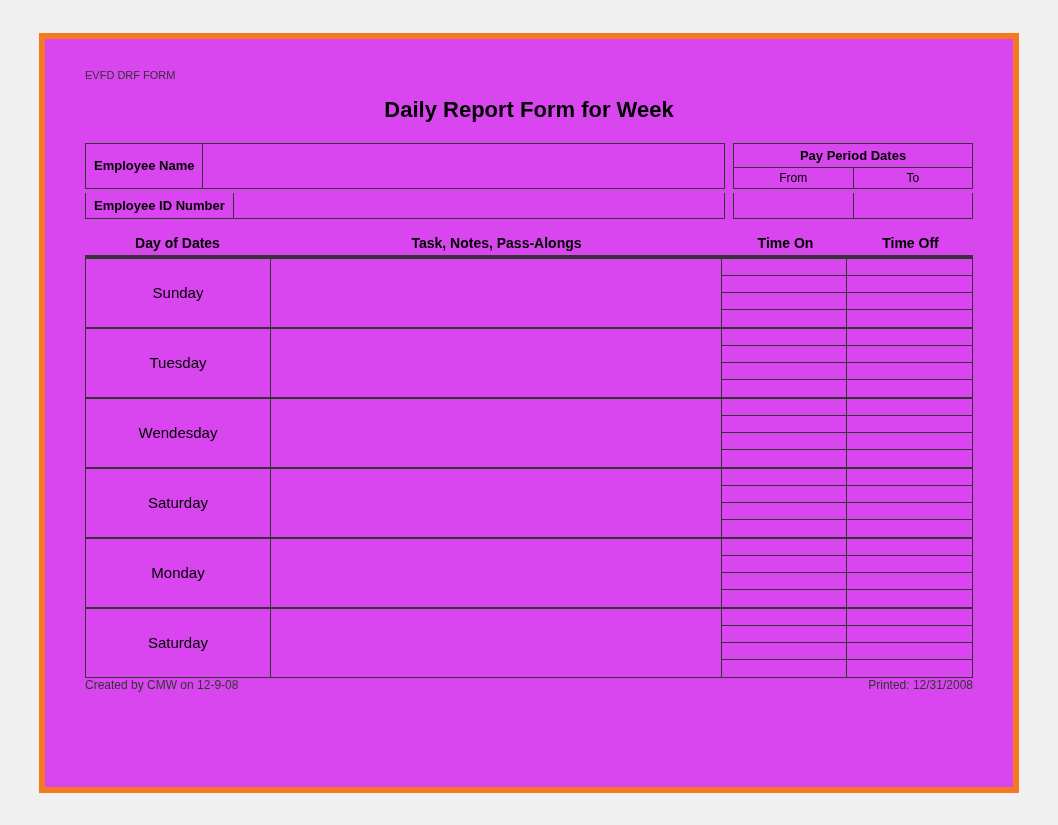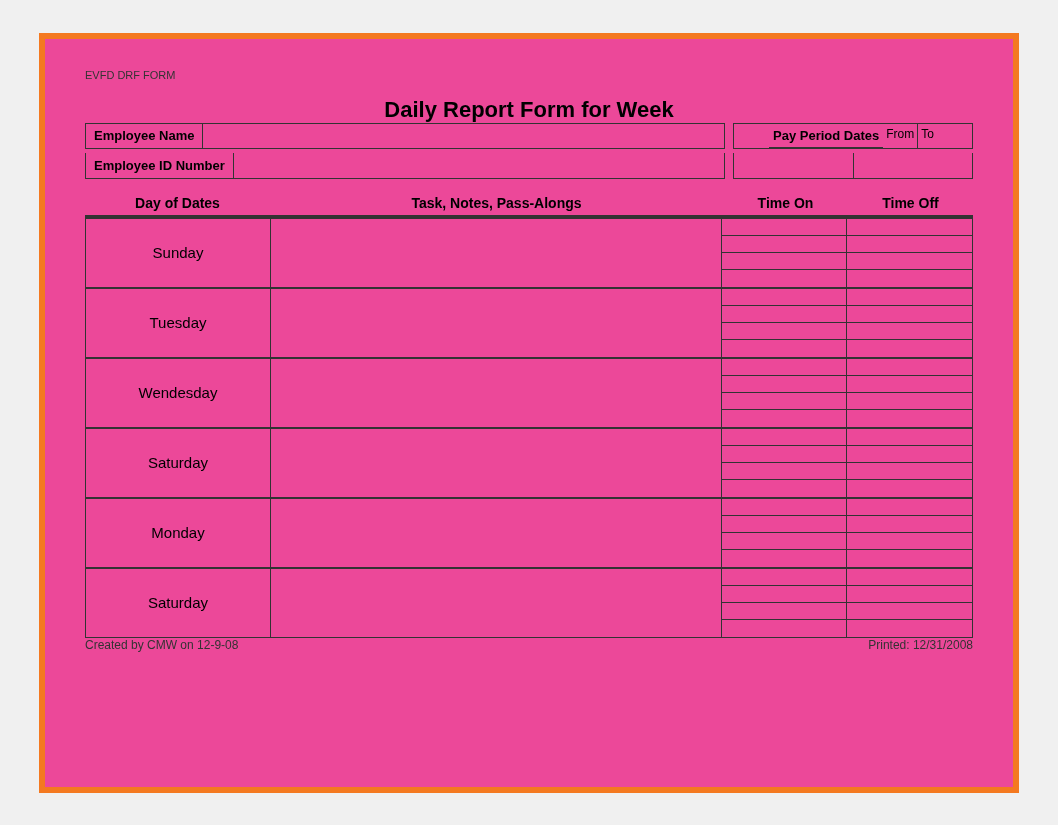--- a/index.html
+++ b/index.html
@@ -6,36 +6,37 @@
     body {
       background: #f0f0f0;
       display: flex;
       justify-content: center;
       align-items: center;
       min-height: 100vh;
       font-family: Arial, sans-serif;
     }
     .outer-border {
       border: 6px solid #f47920;
-      background: #ec4899;
+      background: #d946ef;
       width: 980px;
       min-height: 760px;
       padding: 30px 40px;
       position: relative;
     }
     .form-header-label {
       font-size: 11px;
       font-weight: normal;
       color: #333;
       margin-bottom: 16px;
     }
     .form-title {
       text-align: center;
       font-size: 22px;
       font-weight: bold;
+      margin-bottom: 20px;
       color: #000;
     }
     .top-fields {
       display: flex;
       width: 100%;
       margin-bottom: 4px;
     }
     .label-box {
       border: 1.5px solid #333;
       padding: 4px 8px;
@@ -48,23 +49,22 @@
     .input-box {
       border: 1.5px solid #333;
       border-left: none;
       flex: 1;
       min-height: 26px;
     }
     .pay-period-section {
       border: 1.5px solid #333;
       margin-left: 8px;
       display: flex;
-      flex-direction: row;
+      flex-direction: column;
       min-width: 240px;
-      justify-content: center;
     }
     .pay-period-title {
       text-align: center;
       font-weight: bold;
       font-size: 13px;
       border-bottom: 1.5px solid #333;
       padding: 4px;
     }
     .pay-period-sub {
       display: flex;

